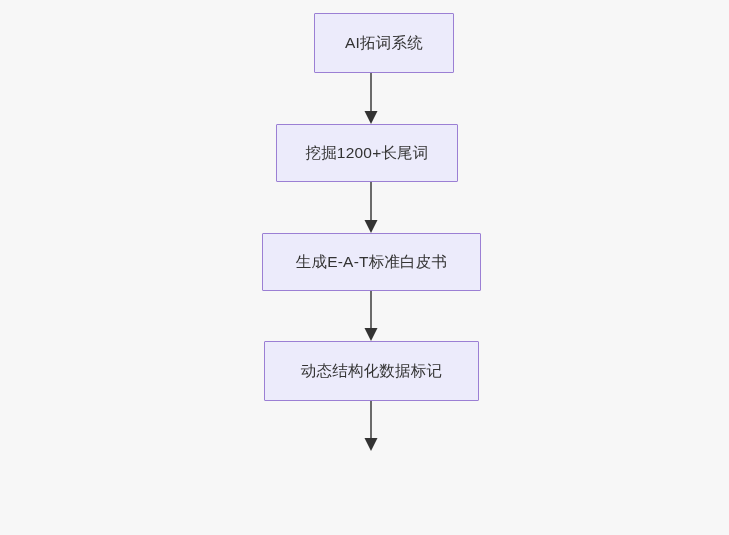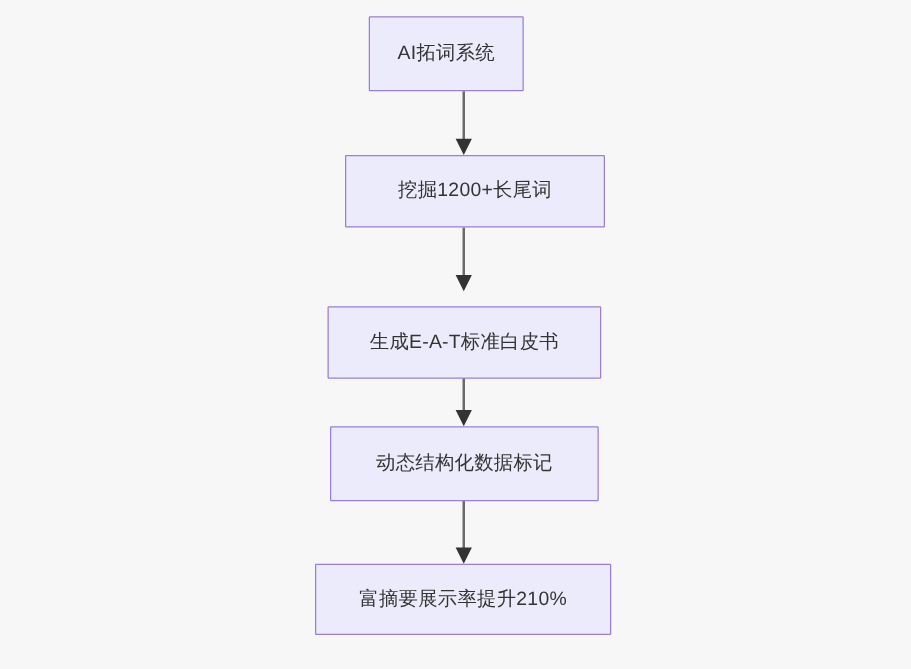--- a/index.html
+++ b/index.html
@@ -32,23 +32,23 @@
     font-size: 15.5px;
     letter-spacing: 0.2px;
     white-space: nowrap;
     line-height: 1;
   }
   .node-label {
     display: block;
     color: #333333;
   }
   
-  .node-1 { left: 295px; top: 13px;  width: 124px; height: 60px; text-align: right; }
-  .node-2 { left: 276px; top: 124px; width: 208px; height: 58px; }
-  .node-3 { left: 262px; top: 245px; width: 219px; height: 58px; }
+  .node-1 { left: 314px; top: 13px;  width: 140px; height: 60px; text-align: right; }
+  .node-2 { left: 276px; top: 124px; width: 182px; height: 58px; }
+  .node-3 { left: 262px; top: 233px; width: 219px; height: 58px; }
   .node-4 { left: 264px; top: 341px; width: 215px; height: 60px; }
   .node-5 { left: 252px; top: 451px; width: 237px; height: 57px; }
 
   .edge {
     position: absolute;
     left: 0;
     top: 0;
     width: 729px;
     height: 535px;
     pointer-events: none;
@@ -100,17 +100,14 @@
   </div>
 
   <div class="node node-3">
     <span class="node-label">生成E-A-T标准白皮书</span>
   </div>
 
   <div class="node node-4">
     <span class="node-label">动态结构化数据标记</span>
   </div>
 
-  <div class="node node-5">
-    <span class="node-label">富摘要展示率提升210%</span>
-  </div>
 
 </div>
 
 </body></html>

